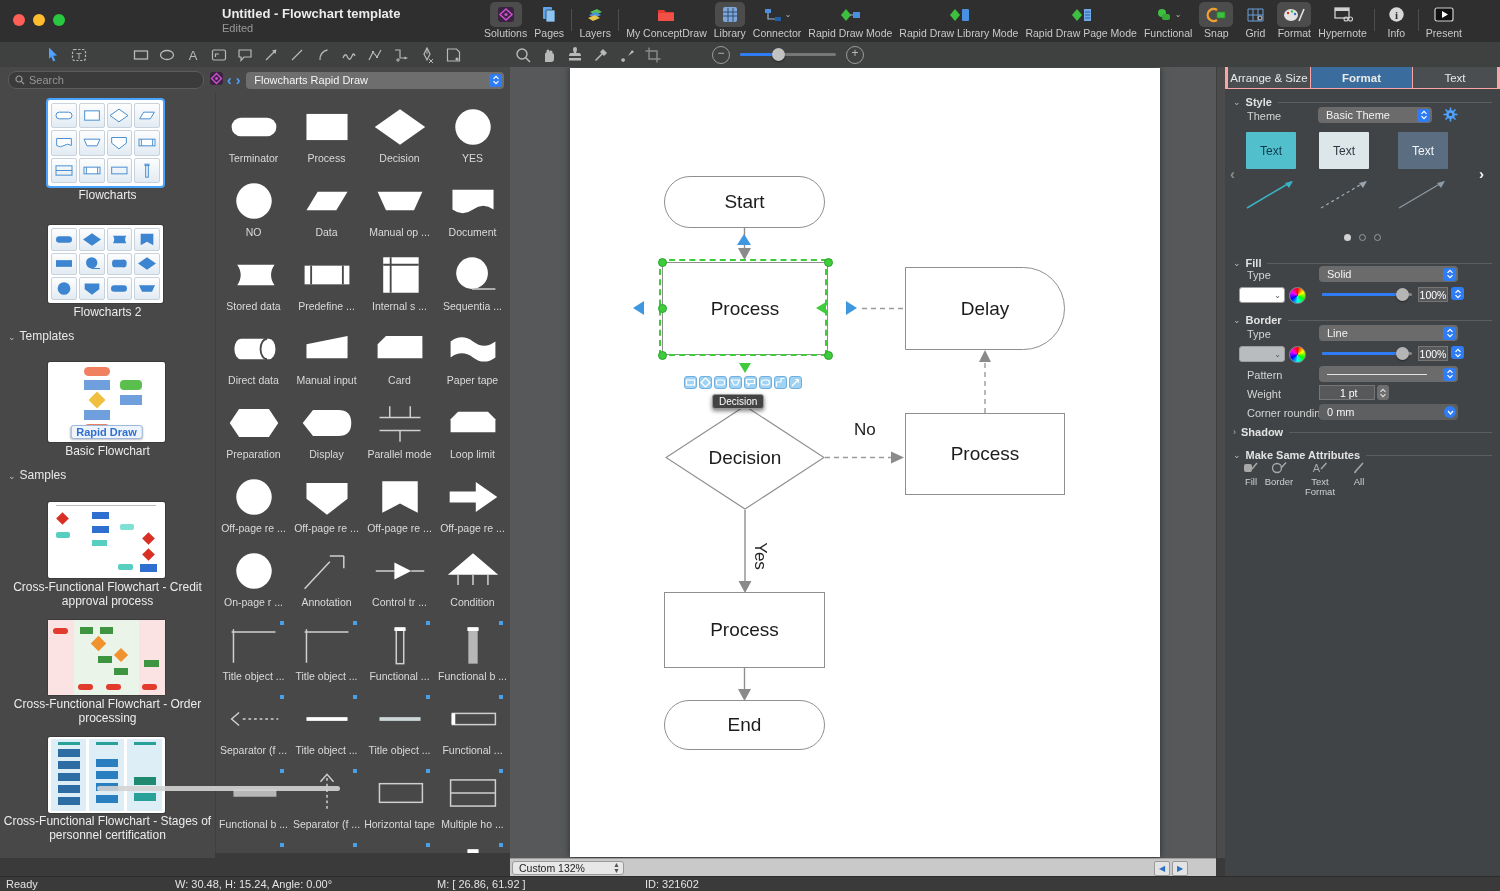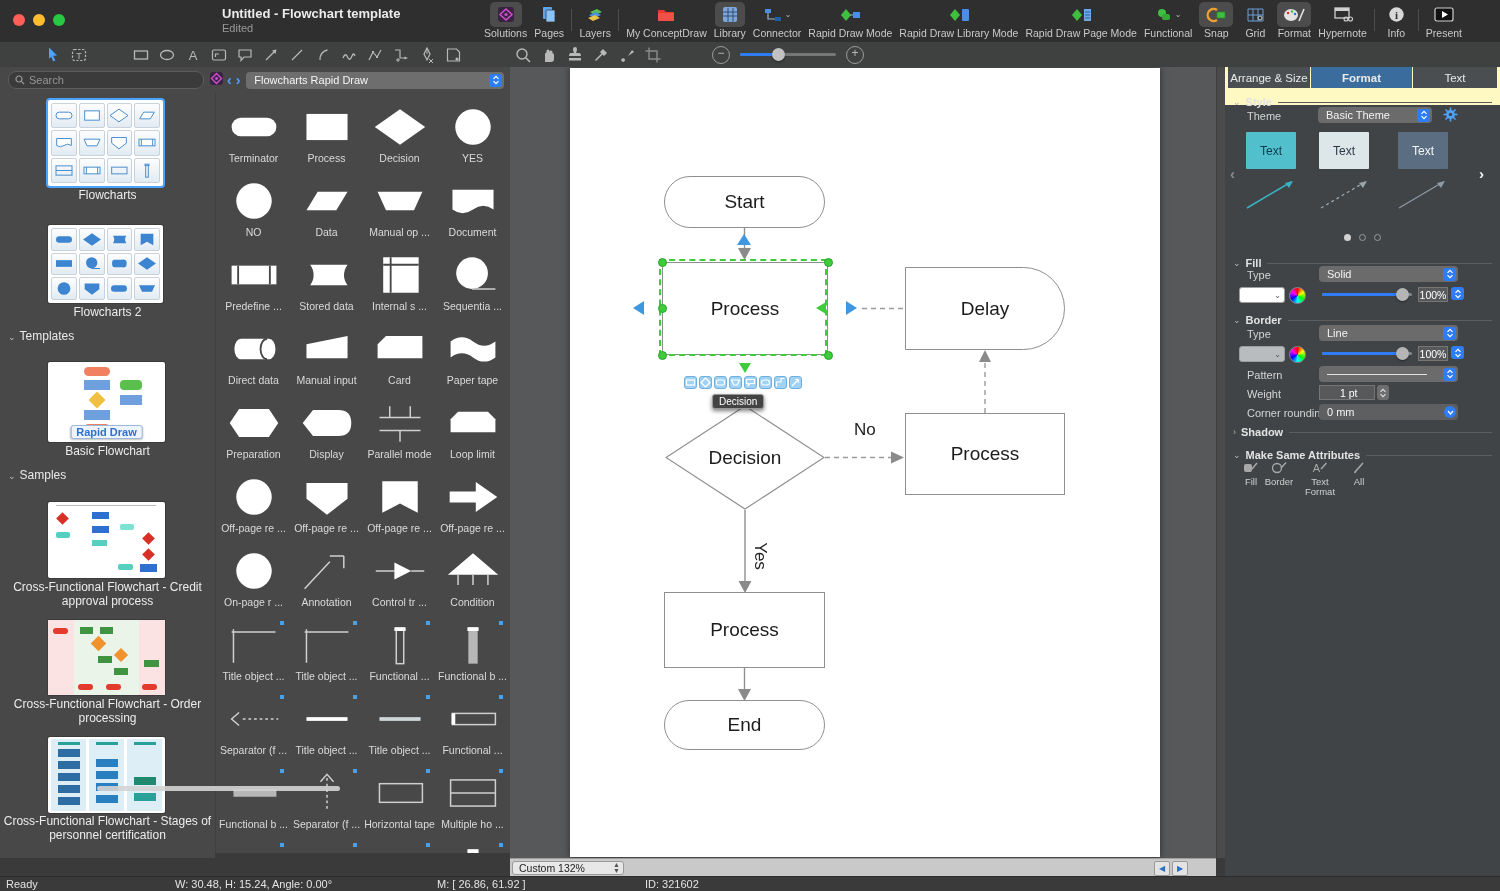--- a/index.html
+++ b/index.html
@@ -85,21 +85,21 @@
   .tri.lfg{border-top:6px solid transparent;border-bottom:6px solid transparent;border-right:10px solid #3ecb3c}
   #mini-toolbar{position:absolute;left:114px;top:308px;display:flex;gap:2px}
   .mt-btn{width:13px;height:13px;background:#a0d2f3;border:1px solid #6fb0e0;border-radius:3px;display:flex;align-items:center;justify-content:center;box-sizing:border-box}
   .mt-btn svg{width:11px;height:11px;stroke:#fff;fill:none;stroke-width:1.2}
   #tooltip{position:absolute;left:142px;top:326px;background:#434343;border:1px solid #989898;border-radius:3px;color:#fff;font-size:10px;padding:1px 6px;box-shadow:0 2px 4px rgba(0,0,0,.5);white-space:nowrap}
   .edge-label{position:absolute;font-size:17px;color:#222}
   .edge-label.yes{transform:rotate(90deg)}
   #vscroll{position:absolute;left:1216px;top:67px;width:9px;height:791px;background:#4b4b4b;border-left:1px solid #3e3e3e}
   
   #inspector{position:absolute;left:1225px;top:67px;width:275px;height:809px;background:#414446}
-  .itabbar{position:absolute;left:0;top:0;width:275px;height:38px;background:#fef9c3}
+  .itabbar{position:absolute;left:0;top:0;width:275px;height:22px;background:#fca5a5}
   .itab{position:absolute;top:0;height:21px;display:flex;align-items:center;justify-content:center;font-size:11.5px;color:#e9e9e9;background:#4b4e50;cursor:default}
   .itab.active{background:#3a6d9e;font-weight:bold}
   .isec{position:absolute;left:8px;right:8px;display:flex;align-items:center;font-size:11px;font-weight:bold;color:#e2e2e2;height:12px}
   .isec .c{font-size:9px;color:#b5b5b5;margin-right:5px;font-weight:normal}
   .isec .line{flex:1;height:1px;background:#5d5d5d;margin-left:6px}
   .ilabel{position:absolute;font-size:11px;color:#d4d4d4}
   .dd{position:absolute;height:16px;background:#6b6b6b;border-radius:4px;color:#f4f4f4;font-size:11px;display:flex;align-items:center;padding-left:8px;box-sizing:border-box}
   .dd .step{top:1.5px}
   .vbox{position:absolute;background:#57585a;border:1px solid #767676;color:#fff;font-size:10.5px;display:flex;align-items:center;justify-content:center;box-sizing:border-box}
   .slider{position:absolute;height:13px}
@@ -756,34 +756,34 @@
           <div class="glyph lib">
             <svg class="" viewBox="0 0 60 44" preserveAspectRatio="xMidYMid meet">
               <path class="s" d="M8,10 h44 v21 q-11,-8 -22,0 q-11,8 -22,0 z"></path>
             </svg>
           </div>
           <div class="llabel">Document</div>
         </div>
         <div class="lcell">
           <div class="glyph lib">
             <svg class="" viewBox="0 0 60 44" preserveAspectRatio="xMidYMid meet">
+              <path class="s" d="M12,11 h40 c-5,7 -5,15 0,22 h-40 c5,-7 5,-15 0,-22 z"></path>
+            </svg>
+          </div>
+          <div class="llabel">Stored data</div>
+        </div>
+        <div class="lcell">
+          <div class="glyph lib">
+            <svg class="" viewBox="0 0 60 44" preserveAspectRatio="xMidYMid meet">
               <rect class="s" x="6" y="12" width="48" height="20"></rect>
               <line class="cut" x1="13" y1="12" x2="13" y2="32"></line>
               <line class="cut" x1="47" y1="12" x2="47" y2="32"></line>
             </svg>
           </div>
           <div class="llabel">Predefine ...</div>
-        </div>
-        <div class="lcell">
-          <div class="glyph lib">
-            <svg class="" viewBox="0 0 60 44" preserveAspectRatio="xMidYMid meet">
-              <path class="s" d="M12,11 h40 c-5,7 -5,15 0,22 h-40 c5,-7 5,-15 0,-22 z"></path>
-            </svg>
-          </div>
-          <div class="llabel">Stored data</div>
         </div>
         <div class="lcell">
           <div class="glyph lib">
             <svg class="" viewBox="0 0 60 44" preserveAspectRatio="xMidYMid meet">
               <rect class="s" x="12" y="3" width="38" height="38"></rect>
               <line class="cut" x1="20" y1="3" x2="20" y2="41"></line>
               <line class="cut" x1="12" y1="11" x2="50" y2="11"></line>
             </svg>
           </div>
           <div class="llabel">Internal s ...</div>

